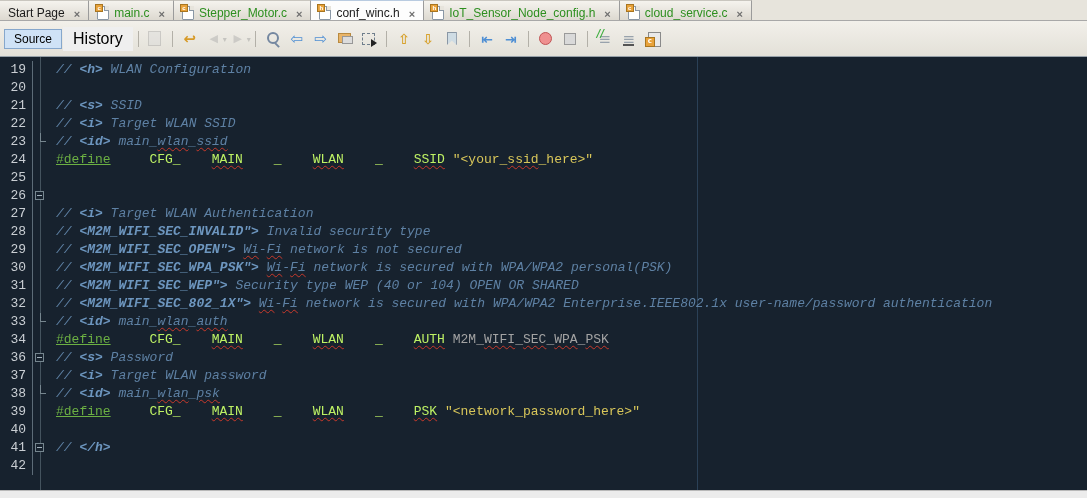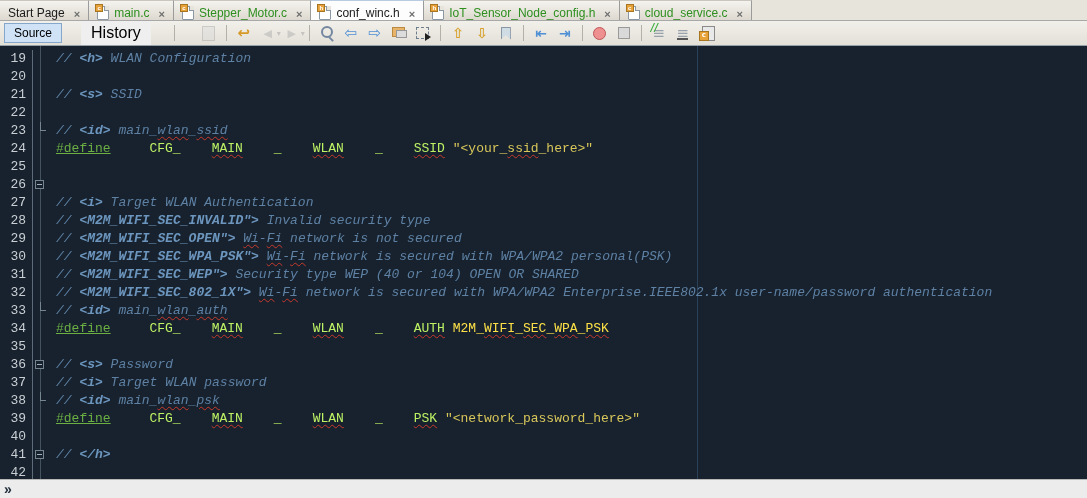--- a/index.html
+++ b/index.html
@@ -18,23 +18,23 @@
   .tab .tclose { color:#6f6f6f; font-size:11px; font-weight:bold; margin-left:4px; }
   .ficon { width:12px; height:14px; background:#fff; border:1px solid #8a97a5;
            position:relative; flex:none; border-radius:1px; }
   .ficon::after { content:""; position:absolute; right:-1px; top:-1px; width:4px; height:4px;
            background:#e7e4dc; border-left:1px solid #8a97a5; border-bottom:1px solid #8a97a5; }
   .ficon .badge { position:absolute; top:-3px; left:-3px; width:8px; height:8px;
            background:#e8a23a; border:1px solid #a87520; color:#fff; font-size:6px;
            line-height:7px; text-align:center; font-weight:bold; z-index:2; }
 
   
-  .toolbar { height:25px; background:linear-gradient(#f2f0ea,#e3e0d8);
+  .toolbar { height:36px; background:linear-gradient(#f2f0ea,#e3e0d8);
              border-bottom:1px solid #96a0a8; display:flex; align-items:center;
-             padding:0 4px; gap:19px; }
+             padding:0 4px; gap:1px; }
   .btn-source { font-size:12px; padding:2px 9px; background:#cfe2f6;
                 border:1px solid #86a7cc; color:#000; }
   .btn-history { font-size:16px; padding:2px 9px; border:1px solid transparent; color:#000000; }
   .tsep { width:1px; height:16px; background:#b3b0a8; margin:0 4px; flex:none; }
   .tbtn { width:22px; height:20px; position:relative; display:flex; align-items:center;
           justify-content:center; flex:none; font-family:"DejaVu Sans", sans-serif; }
   .tbtn.dis { opacity:.4; filter:grayscale(1); }
   .drop::after { content:"▾"; font-size:8px; color:#8a9096; position:absolute; right:-2px; top:6px; }
 
   .i-diff-sidebar-icon::before { content:""; width:11px; height:13px; background:#d9d9d9;
@@ -94,21 +94,21 @@
   .fold .box::after { content:""; position:absolute; left:1px; right:1px; top:3px; height:1px;
         background:#a3b2bc; }
   .fold .tick { position:absolute; left:7px; top:0; width:6px; height:9px;
         border-left:1px solid #76868f; border-bottom:1px solid #76868f; }
   .code { flex:none; padding-left:7px; }
   .cm  { color:#5e81a4; font-style:italic; }
   .cmb { color:#6d96bf; font-style:italic; font-weight:bold; }
   .dir { color:#6cb043;text-decoration:underline; }
   .mac { color:#bef264;margin-left:31px; }
   .str { color:#d9c75a; }
-  .pln { color:#fde047; }
+  .pln { color:#a3a3a3; }
   .sp  { text-decoration-line:underline; text-decoration-style:wavy;
          text-decoration-color:#c8392b; text-decoration-thickness:1px;
          text-underline-offset:2px; }
 
   
   .bottombar { height:19px; background:#ececec; border-top:1px solid #b8b8b8;
                display:flex; align-items:center; padding-left:4px; }
   .chev { color:#1f2d3a; font-weight:bold; font-size:14px; line-height:16px; }
 </style>
 </head>
@@ -189,34 +189,33 @@
     </div>
 </div>
 
 <div class="editor">
   <div class="guide-line"></div>
   <div class="margin-line"></div>
   <div id="rows">
       <div class="row"><span class="ln">19</span><div class="fold"></div><span class="code"><span class="cm">// </span><span class="cmb">&lt;h&gt;</span><span class="cm"> WLAN Configuration</span></span></div>
       <div class="row"><span class="ln">20</span><div class="fold"></div><span class="code"></span></div>
       <div class="row"><span class="ln">21</span><div class="fold"></div><span class="code"><span class="cm">// </span><span class="cmb">&lt;s&gt;</span><span class="cm"> SSID</span></span></div>
-      <div class="row"><span class="ln">22</span><div class="fold"></div></div>
+      <div class="row"><span class="ln">22</span><div class="fold"></div><span class="code"><span class="cm">// </span><span class="cmb">&lt;i&gt;</span><span class="cm"> Target WLAN SSID</span></span></div>
       <div class="row"><span class="ln">23</span><div class="fold"><div class="tick"></div></div><span class="code"><span class="cm">// </span><span class="cmb">&lt;id&gt;</span><span class="cm"> main_</span><span class="cm sp">wlan</span><span class="cm">_</span><span class="cm sp">ssid</span></span></div>
       <div class="row"><span class="ln">24</span><div class="fold"></div><span class="code"><span class="dir">#define</span><span class="pln"> </span><span class="mac">CFG_</span><span class="mac sp">MAIN</span><span class="mac">_</span><span class="mac sp">WLAN</span><span class="mac">_</span><span class="mac sp">SSID</span><span class="pln"> </span><span class="str">"&lt;your_</span><span class="str sp">ssid</span><span class="str">_here&gt;"</span></span></div>
       <div class="row"><span class="ln">25</span><div class="fold"></div><span class="code"></span></div>
       <div class="row"><span class="ln">26</span><div class="fold"><div class="box"></div></div></div>
       <div class="row"><span class="ln">27</span><div class="fold"></div><span class="code"><span class="cm">// </span><span class="cmb">&lt;i&gt;</span><span class="cm"> Target WLAN Authentication</span></span></div>
       <div class="row"><span class="ln">28</span><div class="fold"></div><span class="code"><span class="cm">// </span><span class="cmb">&lt;M2M_WIFI_SEC_INVALID"&gt;</span><span class="cm"> Invalid security type</span></span></div>
       <div class="row"><span class="ln">29</span><div class="fold"></div><span class="code"><span class="cm">// </span><span class="cmb">&lt;M2M_WIFI_SEC_OPEN"&gt;</span><span class="cm"> </span><span class="cm sp">Wi</span><span class="cm">-</span><span class="cm sp">Fi</span><span class="cm"> network is not secured</span></span></div>
       <div class="row"><span class="ln">30</span><div class="fold"></div><span class="code"><span class="cm">// </span><span class="cmb">&lt;M2M_WIFI_SEC_WPA_PSK"&gt;</span><span class="cm"> </span><span class="cm sp">Wi</span><span class="cm">-</span><span class="cm sp">Fi</span><span class="cm"> network is secured with WPA/WPA2 personal(PSK)</span></span></div>
       <div class="row"><span class="ln">31</span><div class="fold"></div><span class="code"><span class="cm">// </span><span class="cmb">&lt;M2M_WIFI_SEC_WEP"&gt;</span><span class="cm"> Security type WEP (40 or 104) OPEN OR SHARED</span></span></div>
       <div class="row"><span class="ln">32</span><div class="fold"></div><span class="code"><span class="cm">// </span><span class="cmb">&lt;M2M_WIFI_SEC_802_1X"&gt;</span><span class="cm"> </span><span class="cm sp">Wi</span><span class="cm">-</span><span class="cm sp">Fi</span><span class="cm"> network is secured with WPA/WPA2 Enterprise.IEEE802.1x user-name/password authentication</span></span></div>
       <div class="row"><span class="ln">33</span><div class="fold"><div class="tick"></div></div><span class="code"><span class="cm">// </span><span class="cmb">&lt;id&gt;</span><span class="cm"> main_</span><span class="cm sp">wlan</span><span class="cm">_</span><span class="cm sp">auth</span></span></div>
       <div class="row"><span class="ln">34</span><div class="fold"></div><span class="code"><span class="dir">#define</span><span class="pln"> </span><span class="mac">CFG_</span><span class="mac sp">MAIN</span><span class="mac">_</span><span class="mac sp">WLAN</span><span class="mac">_</span><span class="mac sp">AUTH</span><span class="pln"> M2M_</span><span class="pln sp">WIFI</span><span class="pln">_</span><span class="pln sp">SEC</span><span class="pln">_</span><span class="pln sp">WPA</span><span class="pln">_</span><span class="pln sp">PSK</span></span></div>
-      <div class="row"><span class="ln">35</span><div class="fold"></div><span class="code"></span></div>
       <div class="row"><span class="ln">36</span><div class="fold"><div class="box"></div></div><span class="code"><span class="cm">// </span><span class="cmb">&lt;s&gt;</span><span class="cm"> Password</span></span></div>
       <div class="row"><span class="ln">37</span><div class="fold"></div><span class="code"><span class="cm">// </span><span class="cmb">&lt;i&gt;</span><span class="cm"> Target WLAN password</span></span></div>
       <div class="row"><span class="ln">38</span><div class="fold"><div class="tick"></div></div><span class="code"><span class="cm">// </span><span class="cmb">&lt;id&gt;</span><span class="cm"> main_</span><span class="cm sp">wlan</span><span class="cm">_</span><span class="cm sp">psk</span></span></div>
       <div class="row"><span class="ln">39</span><div class="fold"></div><span class="code"><span class="dir">#define</span><span class="pln"> </span><span class="mac">CFG_</span><span class="mac sp">MAIN</span><span class="mac">_</span><span class="mac sp">WLAN</span><span class="mac">_</span><span class="mac sp">PSK</span><span class="pln"> </span><span class="str">"&lt;network_password_here&gt;"</span></span></div>
       <div class="row"><span class="ln">40</span><div class="fold"></div><span class="code"></span></div>
       <div class="row"><span class="ln">41</span><div class="fold"><div class="box"></div></div><span class="code"><span class="cm">// </span><span class="cmb">&lt;/h&gt;</span></span></div>
       <div class="row"><span class="ln">42</span><div class="fold"></div><span class="code"></span></div>
     </div>
 </div>
 

